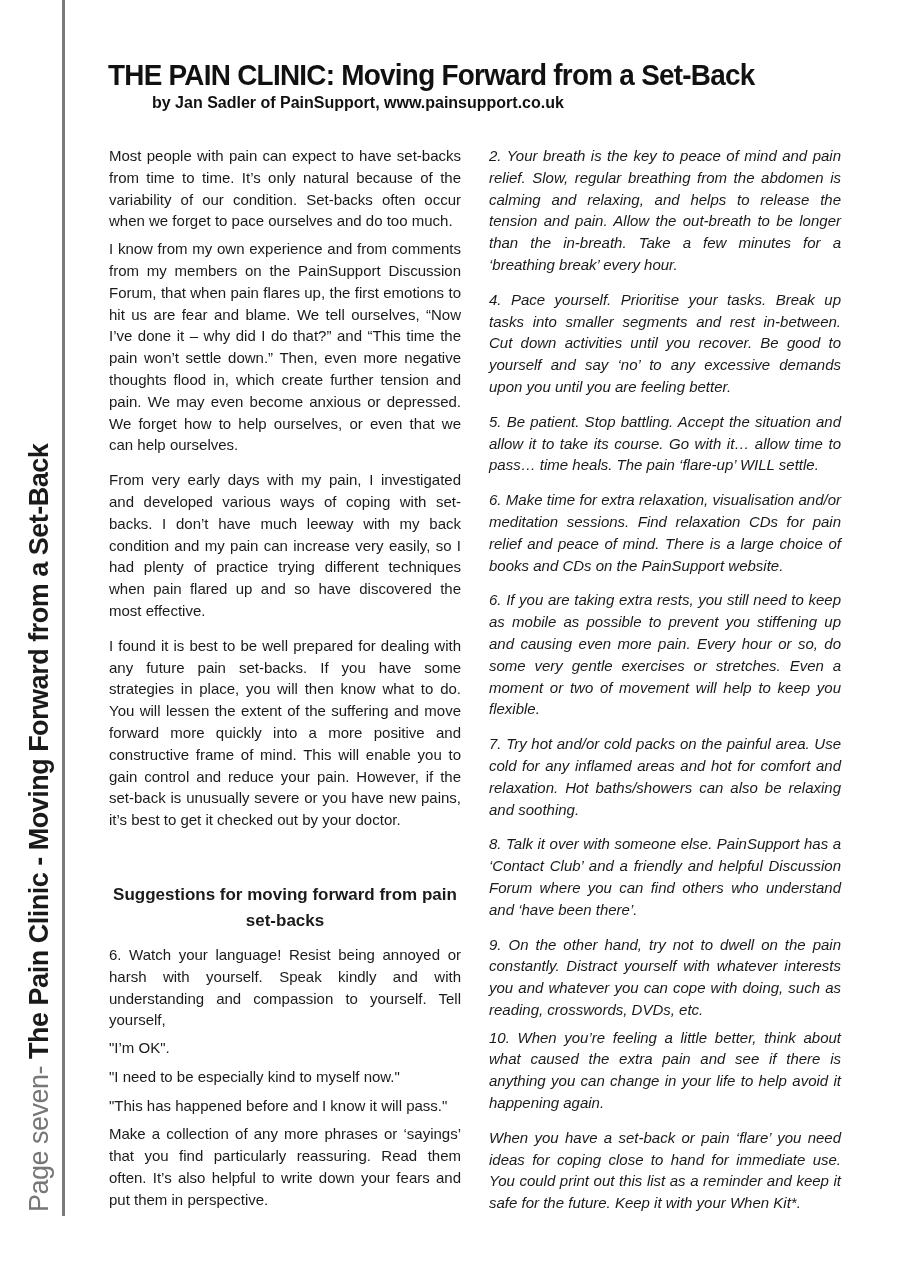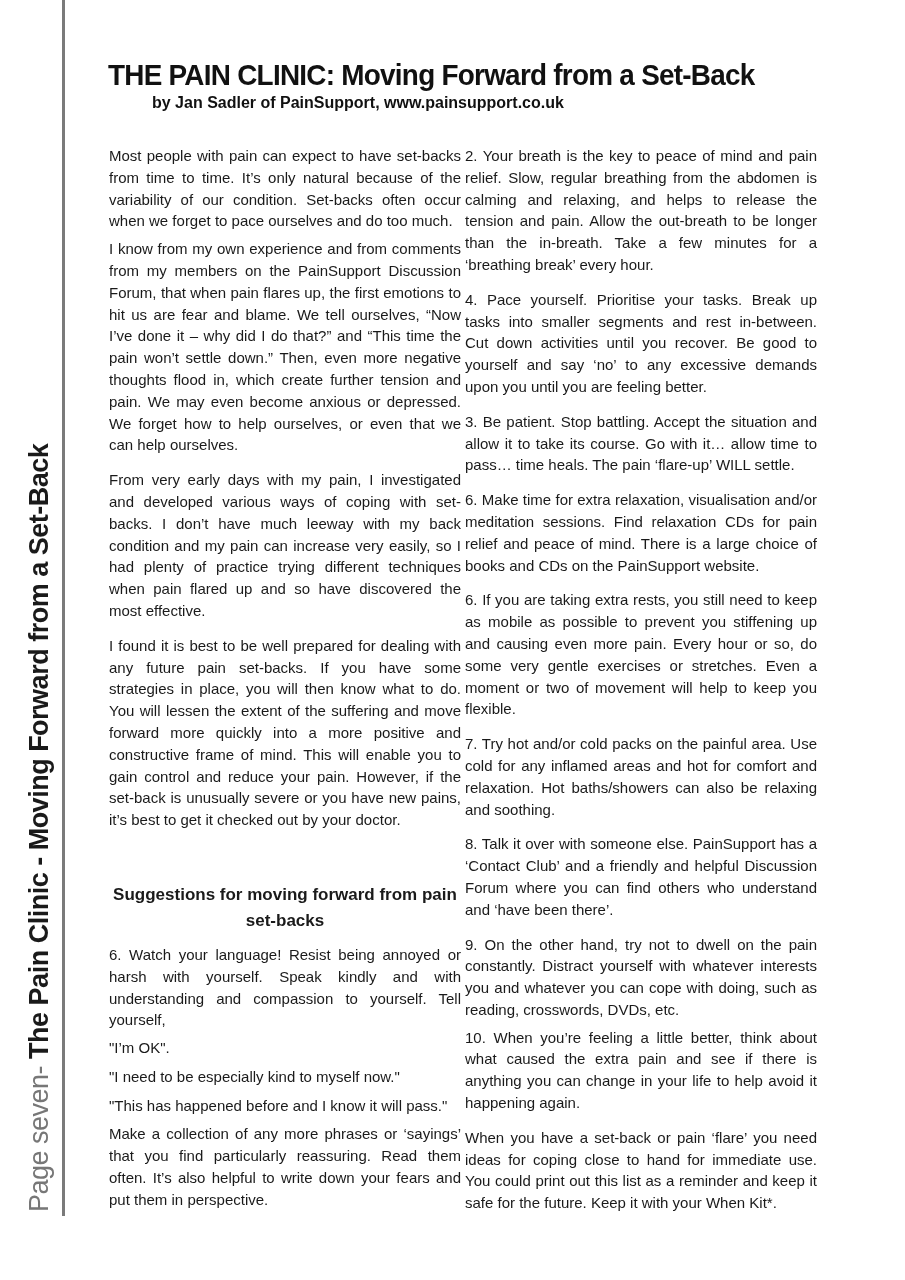--- a/index.html
+++ b/index.html
@@ -8,21 +8,21 @@
   .rule { position: absolute; left: 62px; top: 0; width: 3px; height: 1216px; background: #7a7a7a; }
   .side-label { position: absolute; left: 22px; top: 1212px; transform-origin: 0 0; transform: rotate(-90deg);
                 white-space: nowrap; font-size: 27px; letter-spacing: -0.5px; line-height: 34px; }
   .side-label .pg { color: #777; font-weight: normal; }
   .side-label .ttl { color: #1a1a1a; font-weight: bold; }
   .title { position: absolute; left: 108px; top: 58px; font-size: 30px; font-weight: bold; letter-spacing: -0.8px;
            white-space: nowrap; color: #111; transform: scaleX(0.93); transform-origin: 0 0; }
   .byline { position: absolute; left: 108px; top: 94px; font-size: 16px; font-weight: bold; white-space: nowrap; color: #111; margin-left: 44px; }
   .col { position: absolute; top: 145px; width: 352px; font-size: 15px; line-height: 21.8px; text-align: justify; }
   .col.left { left: 109px; }
-  .col.right { left: 465px; }
+  .col.right { left: 489px; font-style: italic; }
   .col p { margin: 0; }
   .gap-s { margin-bottom: 6px !important; }
   .gap-m { margin-bottom: 13px !important; }
   .heading { font-weight: bold; font-size: 17px; line-height: 26px; text-align: center; margin: 51px 0 10px 0 !important; }
   .quote { text-align: left; margin-bottom: 7px !important; }
 </style>
 </head>
 <body>
 
 <div class="rule"></div>
@@ -43,21 +43,21 @@
   <p class="gap-s">6. Watch your language! Resist being annoyed or harsh with yourself. Speak kindly and with understanding and compassion to yourself. Tell yourself,</p>
   <p class="quote">"I’m OK".</p>
   <p class="quote">"I need to be especially kind to myself now."</p>
   <p class="quote">"This has happened before and I know it will pass."</p>
   <p>Make a collection of any more phrases or ‘sayings’ that you find particularly reassuring. Read them often. It’s also helpful to write down your fears and put them in perspective.</p>
 </div>
 
 <div class="col right">
   <p class="gap-m">2. Your breath is the key to peace of mind and pain relief. Slow, regular breathing from the abdomen is calming and relaxing, and helps to release the tension and pain. Allow the out-breath to be longer than the in-breath. Take a few minutes for a ‘breathing break’ every hour.</p>
   <p class="gap-m">4. Pace yourself. Prioritise your tasks. Break up tasks into smaller segments and rest in-between. Cut down activities until you recover. Be good to yourself and say ‘no’ to any excessive demands upon you until you are feeling better.</p>
-  <p class="gap-m">3. Be patient. Stop battling. Accept the situation and allow it to take its course. Go with it… allow time to pass… time heals. The pain ‘flare-up’ WILL settle.</p>
+  <p class="gap-m">5. Be patient. Stop battling. Accept the situation and allow it to take its course. Go with it… allow time to pass… time heals. The pain ‘flare-up’ WILL settle.</p>
   <p class="gap-m">6. Make time for extra relaxation, visualisation and/or meditation sessions. Find relaxation CDs for pain relief and peace of mind. There is a large choice of books and CDs on the PainSupport website.</p>
   <p class="gap-m">6. If you are taking extra rests, you still need to keep as mobile as possible to prevent you stiffening up and causing even more pain. Every hour or so, do some very gentle exercises or stretches. Even a moment or two of movement will help to keep you flexible.</p>
   <p class="gap-m">7. Try hot and/or cold packs on the painful area. Use cold for any inflamed areas and hot for comfort and relaxation. Hot baths/showers can also be relaxing and soothing.</p>
   <p class="gap-m">8. Talk it over with someone else. PainSupport has a ‘Contact Club’ and a friendly and helpful Discussion Forum where you can find others who understand and ‘have been there’.</p>
   <p class="gap-s">9. On the other hand, try not to dwell on the pain constantly. Distract yourself with whatever interests you and whatever you can cope with doing, such as reading, crosswords, DVDs, etc.</p>
   <p class="gap-m">10. When you’re feeling a little better, think about what caused the extra pain and see if there is anything you can change in your life to help avoid it happening again.</p>
   <p>When you have a set-back or pain ‘flare’ you need ideas for coping close to hand for immediate use. You could print out this list as a reminder and keep it safe for the future. Keep it with your When Kit*.</p>
 </div>
 
 </body></html>

